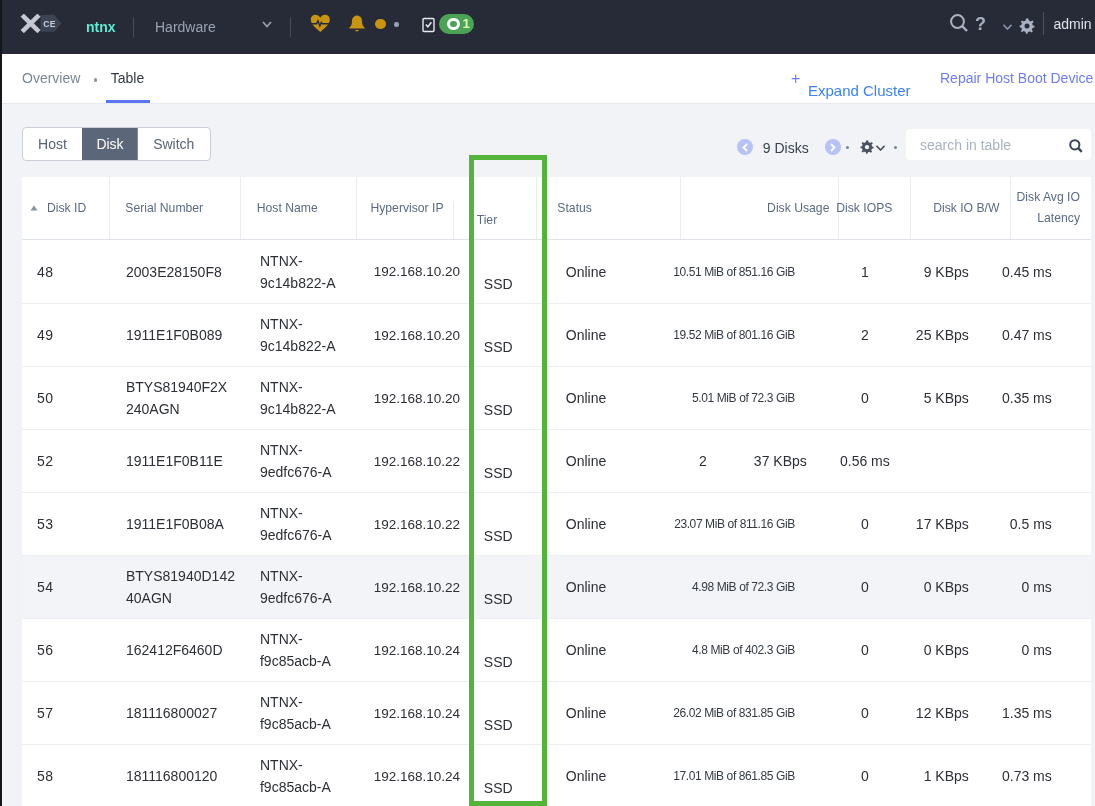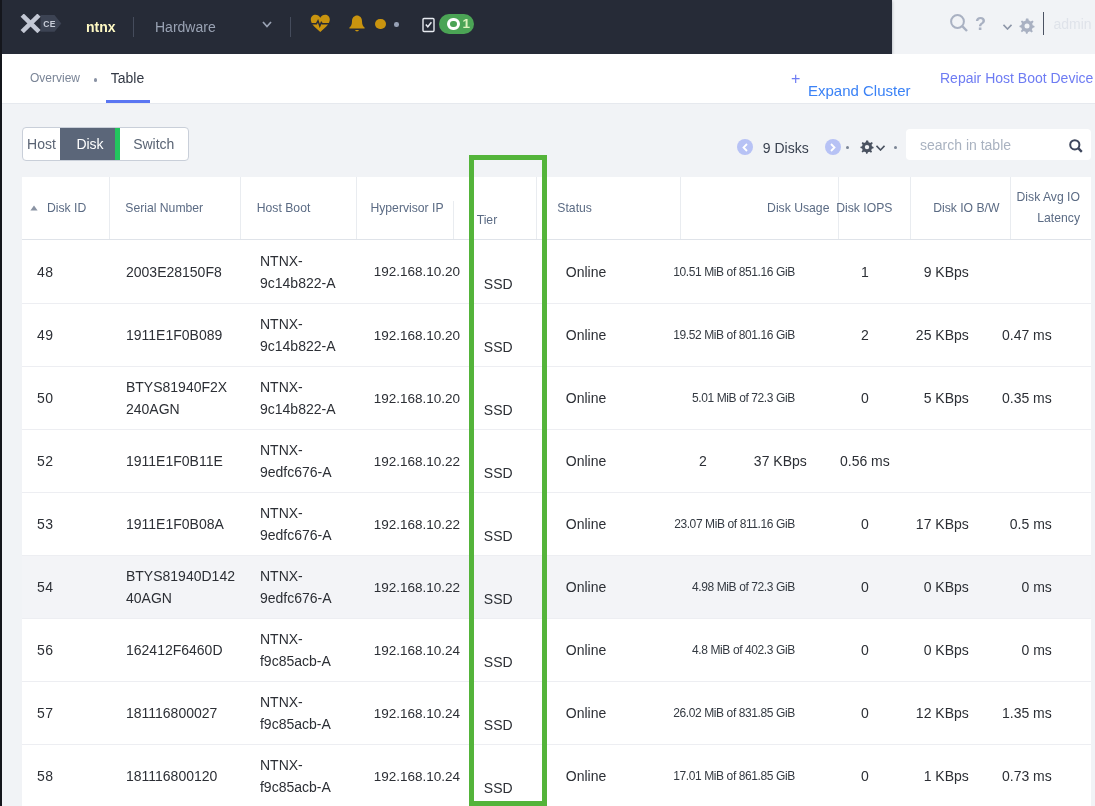--- a/index.html
+++ b/index.html
@@ -1,31 +1,31 @@
 <!DOCTYPE html>
 <html><head>
 <meta charset="utf-8">
 <style>
 * { margin:0; padding:0; box-sizing:border-box; }
 html,body { width:1095px; height:806px; overflow:hidden; }
 body { position:relative; background:#f1f3f6; font-family:"Liberation Sans",sans-serif; }
 .abs { position:absolute; }
 
 
-#navbar { position:absolute; left:0; top:0; width:892px; height:54px; background:#262b37; box-shadow:0 1px 3px rgba(30,35,48,0.35); }
+#navbar { position:absolute; left:0; top:0; width:1095px; height:54px; background:#262b37; box-shadow:0 1px 3px rgba(30,35,48,0.35); }
 #navbar .txt { position:absolute; }
 .vdiv { position:absolute; width:1px; background:#454c5c; }
 
 
 #subnav { position:absolute; left:0; top:54px; width:1095px; height:50px; background:#ffffff; border-bottom:1px solid #e6e9ee; }
 
 
 #seg { position:absolute; left:22px; top:127px; height:34px; display:flex; border:1px solid #c9cfd9; border-radius:4px; background:#fff; overflow:hidden; }
 #seg span { display:block; text-align:center; font-size:14px; line-height:32px; color:#5a6474; }
-#seg span + span { border-left:5px solid #22c55e; }
+#seg span + span { border-left:1px solid #22c55e; }
 #seg .sel { background:#5b6679; color:#ffffff; border-left-color:#5b6679; }
 
 .pagbtn { position:absolute; width:16px; height:16px; border-radius:50%; background:#b7c2f5; }
 
 #search { position:absolute; left:906px; top:129px; width:185px; height:31px; background:#fff; border-radius:4px; }
 #search .ph { position:absolute; left:14px; top:0; line-height:32px; font-size:14px; color:#a9b2c0; }
 
 
 #table { position:absolute; left:22px; top:177px; width:1069px; background:#fff; }
 .hrow { display:flex; height:63px; border-bottom:1px solid #dfe3e9; }
@@ -70,21 +70,21 @@
 <body>
 
 <div id="navbar">
 
   <svg class="abs" style="left:20px; top:14px;" width="42" height="19" viewBox="0 0 42 19">
     <polygon points="20.5,1 34.5,1 41.3,9.4 34.5,17.8 20.5,17.8" fill="#3c4353"></polygon>
     <line x1="2.2" y1="1.2" x2="19" y2="17.6" stroke="#c3c8d4" stroke-width="4.6"></line>
     <line x1="19" y1="1.2" x2="2.2" y2="17.6" stroke="#c3c8d4" stroke-width="4.6"></line>
     <text x="23.2" y="13" font-size="8.5" font-weight="bold" letter-spacing="0.3" fill="#c9ced9" font-family="Liberation Sans,sans-serif">CE</text>
   </svg>
-  <div class="txt" style="left:86px; top:0; line-height:54px; font-size:14px; font-weight:bold; color:#fef9c3;">ntnx</div>
+  <div class="txt" style="left:86px; top:0; line-height:54px; font-size:14px; font-weight:bold; color:#5eead4;">ntnx</div>
   <div class="vdiv" style="left:133px; top:17px; height:20px;"></div>
   <div class="txt" style="left:155px; top:0; line-height:54px; font-size:14px; color:#9aa3b4;">Hardware</div>
   <svg class="abs" style="left:262px; top:21px;" width="10" height="7" viewBox="0 0 10 7">
       <polyline points="1,1 5,5.5 9,1" fill="none" stroke="#9aa3b4" stroke-width="1.7"></polyline>
     </svg>
   <div class="vdiv" style="left:290px; top:17px; height:20px;"></div>
 
   <svg class="abs" style="left:310px; top:14px;" width="21" height="19" viewBox="0 0 21 19">
     <path d="M10.3 18 C4 13 0.8 9.2 0.8 5.6 C0.8 2.7 3 0.8 5.5 0.8 C7.5 0.8 9.3 2 10.3 3.7 C11.3 2 13.1 0.8 15.1 0.8 C17.6 0.8 19.8 2.7 19.8 5.6 C19.8 9.2 16.6 13 10.3 18 Z" fill="#c9940f"></path>
     <polyline points="0.5,9.7 6.5,9.7 8,6.8 9.8,12 11.3,8.5 12.3,9.7 20.3,9.7" fill="none" stroke="#262b37" stroke-width="1.5"></polyline>
@@ -115,31 +115,31 @@
       <polyline points="0.5,0.8 4.5,5 8.5,0.8" fill="none" stroke="#8d96a8" stroke-width="1.6"></polyline>
     </svg>
   <svg class="abs" style="left:1019px; top:18px;" width="16" height="16" viewBox="0 0 16 16">
     <path fill="#a9b1c2" d="M8 0.5 L9.3 0.5 L9.8 2.6 A5.6 5.6 0 0 1 11.6 3.4 L13.6 2.4 L14.6 3.8 L13.2 5.4 A5.6 5.6 0 0 1 13.6 7.2 L15.5 8 L15.5 9.3 L13.5 9.9 A5.6 5.6 0 0 1 12.8 11.6 L13.8 13.5 L12.5 14.6 L10.9 13.3 A5.6 5.6 0 0 1 9.1 13.9 L8.4 15.7 L7 15.7 L6.5 13.8 A5.6 5.6 0 0 1 4.7 13.1 L2.9 14.2 L1.8 13 L3 11.4 A5.6 5.6 0 0 1 2.4 9.7 L0.5 9 L0.5 7.7 L2.4 7.1 A5.6 5.6 0 0 1 3 5.3 L1.9 3.6 L3 2.4 L4.8 3.5 A5.6 5.6 0 0 1 6.5 2.7 L7 0.5 Z M8 5.6 A2.5 2.5 0 1 0 8 10.6 A2.5 2.5 0 1 0 8 5.6 Z"></path>
   </svg>
   <div class="vdiv" style="left:1042.5px; top:12px; height:23px; background:#4b5262;"></div>
   <div class="txt" style="left:1053.5px; top:0; line-height:48px; font-size:14px; color:#dfe3ea;">admin</div>
 </div>
 
 <div id="subnav">
-  <div class="txt abs" style="left:22px; top:0; line-height:49px; font-size:12px; color:#7a8597;margin-left:8px;">Overview</div>
+  <div class="txt abs" style="left:22px; top:0; line-height:49px; font-size:14px; color:#7a8597;">Overview</div>
   <div class="abs" style="left:93.8px; top:24.3px; width:3.5px; height:3.5px; border-radius:50%; background:#8a93a5;"></div>
   <div class="txt abs" style="left:110.8px; top:0; line-height:49px; font-size:14px; color:#333945;">Table</div>
   <div class="abs" style="left:106px; top:46px; width:44px; height:3.2px; background:#5a76f2;"></div>
   <div class="txt abs" style="left:791px; top:0; line-height:49px; font-size:16px; color:#6e7cf3;">+</div>
   <div class="txt abs" style="left:808px; top:12px; line-height:49px; font-size:15px; color:#3b82f6;">Expand Cluster</div>
   <div class="txt abs" style="left:940px; top:0; line-height:49px; font-size:14px; color:#6e7cf3;">Repair Host Boot Device</div>
 </div>
 
 <div id="seg">
-  <span style="width:37px;">Host</span>
+  <span style="width:59px;">Host</span>
     <span class="sel" style="width:55px;">Disk</span>
     <span style="width:72.6px;">Switch</span>
 </div>
 <div class="pagbtn" style="left:736.5px; top:139px;"></div>
 <svg class="abs" style="left:741.5px; top:142.5px;" width="6" height="9" viewBox="0 0 6 9">
     <polyline points="5,1 1.5,4.5 5,8" fill="none" stroke="#ffffff" stroke-width="1.8"></polyline>
   </svg>
 <div class="txt abs" style="left:762.8px; top:140px; font-size:14px; color:#3a4250;">9 Disks</div>
 <div class="pagbtn" style="left:824.5px; top:139px;"></div>
 <svg class="abs" style="left:829.5px; top:142.5px;" width="6" height="9" viewBox="0 0 6 9">
@@ -160,39 +160,40 @@
     <line x1="9.2" y1="9.2" x2="12.8" y2="12.8" stroke="#3d465c" stroke-width="2.4"></line>
   </svg>
 </div>
 
 <div id="table">
   <div class="hrow">
     <div class="hc w1"><svg width="8" height="6" viewBox="0 0 8 6" style="margin-right:9px;">
           <polygon points="4,0.5 7.6,5.5 0.4,5.5" fill="#8a93a3"></polygon>
         </svg>Disk ID</div>
     <div class="hc w2">Serial Number</div>
-    <div class="hc w3">Host Boot</div>
+    <div class="hc w3">Host Name</div>
     <div class="hc w4">Hypervisor IP</div>
     <div class="hc w5">Tier</div>
     <div class="hc w6">Status</div>
     <div class="hc w7">Disk Usage</div>
     <div class="hc w8">Disk IOPS</div>
     <div class="hc w9">Disk IO B/W</div>
     <div class="hc w10">Disk Avg IO<br>Latency</div>
   </div>
   <div class="row">
     <div class="c w1">48</div>
       <div class="c w2">2003E28150F8</div>
       <div class="c w3">NTNX-<br>9c14b822-A</div>
       <div class="c w4">192.168.10.20</div>
       <div class="c w5">SSD</div>
       <div class="c w6">Online</div>
       <div class="c w7">10.51 MiB of 851.16 GiB</div>
       <div class="c w8">1</div>
       <div class="c w9">9 KBps</div>
+      <div class="c w10">0.45 ms</div>
   </div>
   <div class="row">
     <div class="c w1">49</div>
       <div class="c w2">1911E1F0B089</div>
       <div class="c w3">NTNX-<br>9c14b822-A</div>
       <div class="c w4">192.168.10.20</div>
       <div class="c w5">SSD</div>
       <div class="c w6">Online</div>
       <div class="c w7">19.52 MiB of 801.16 GiB</div>
       <div class="c w8">2</div>

